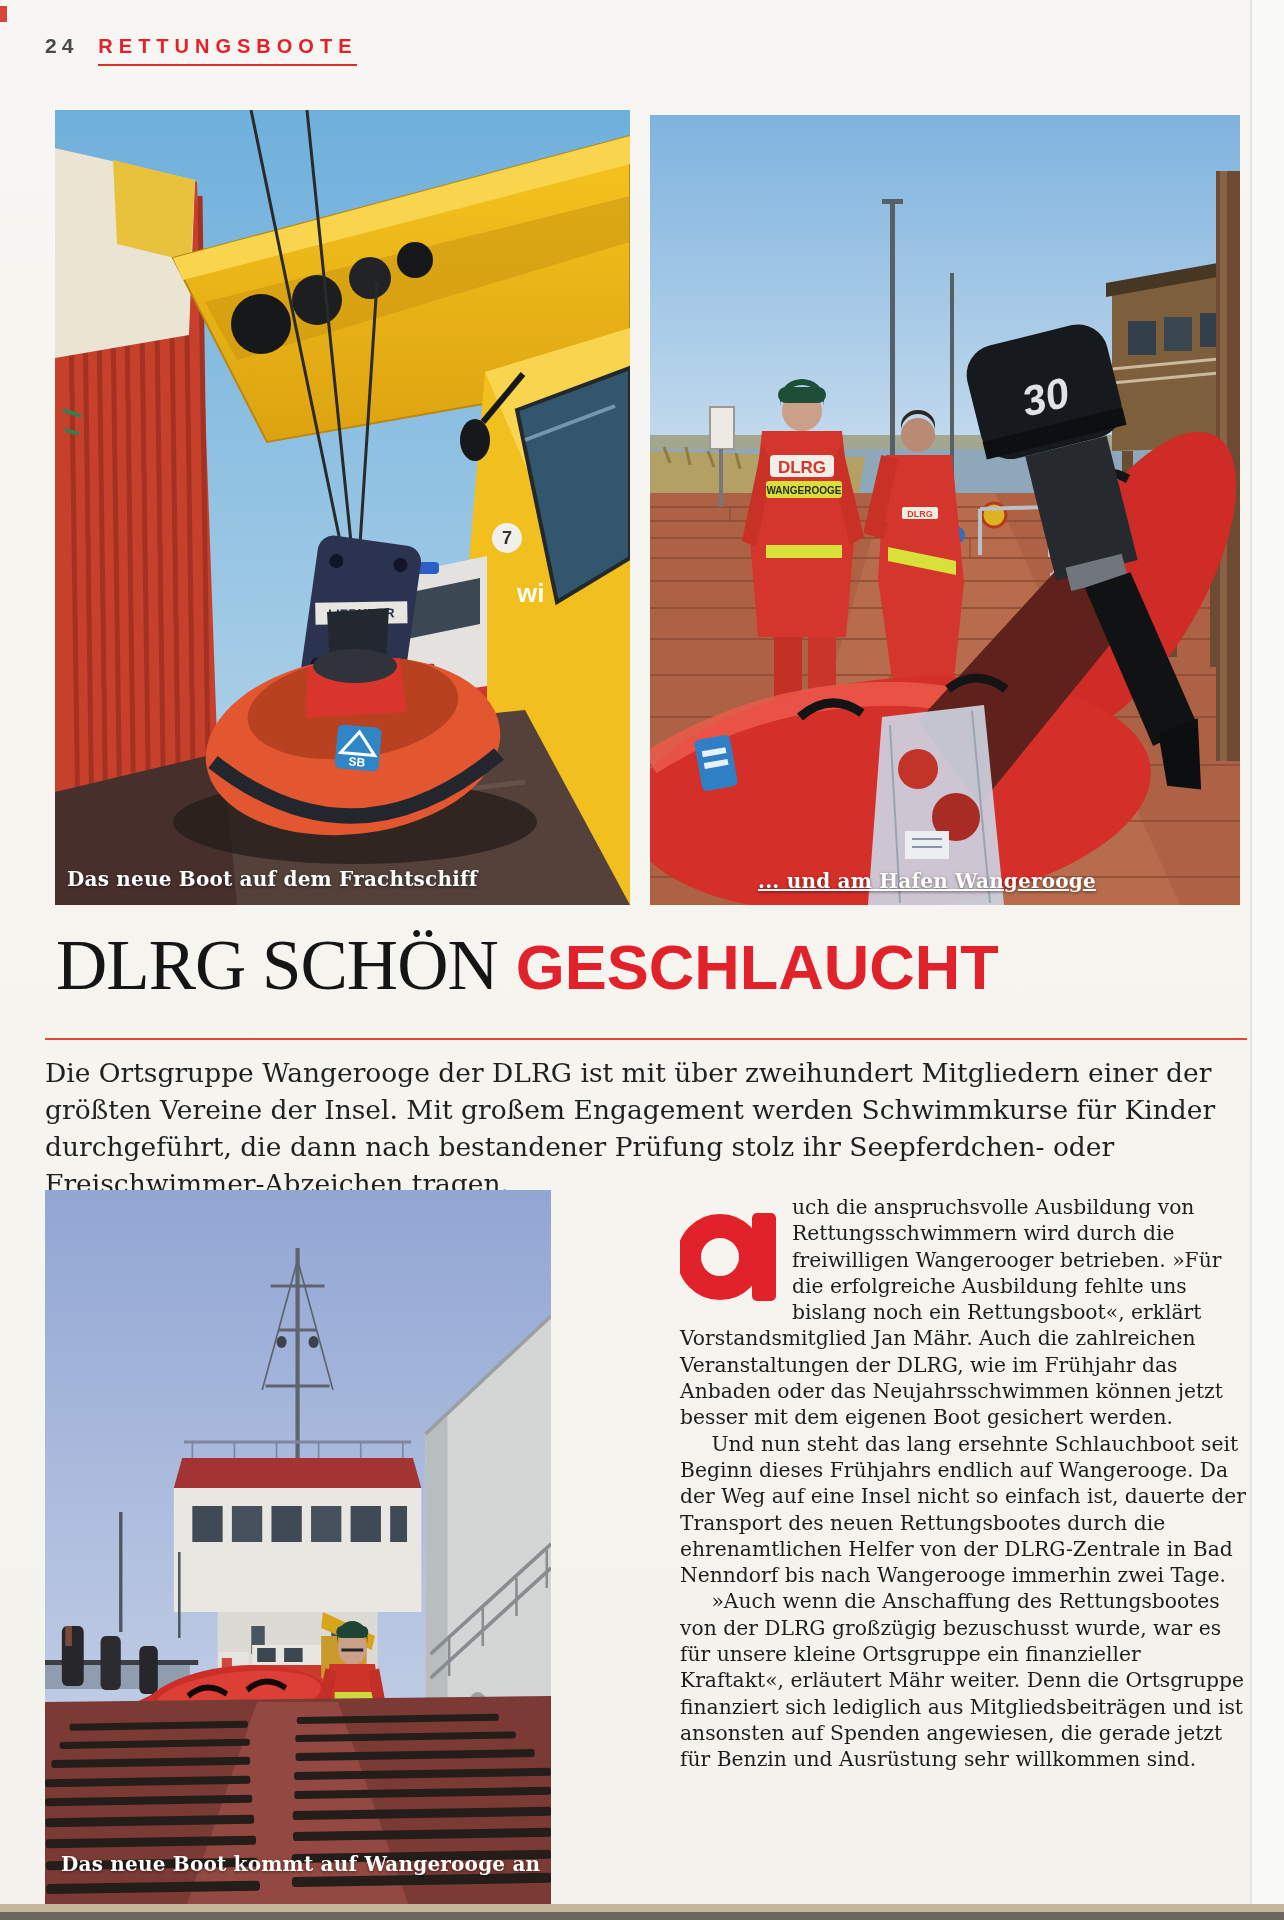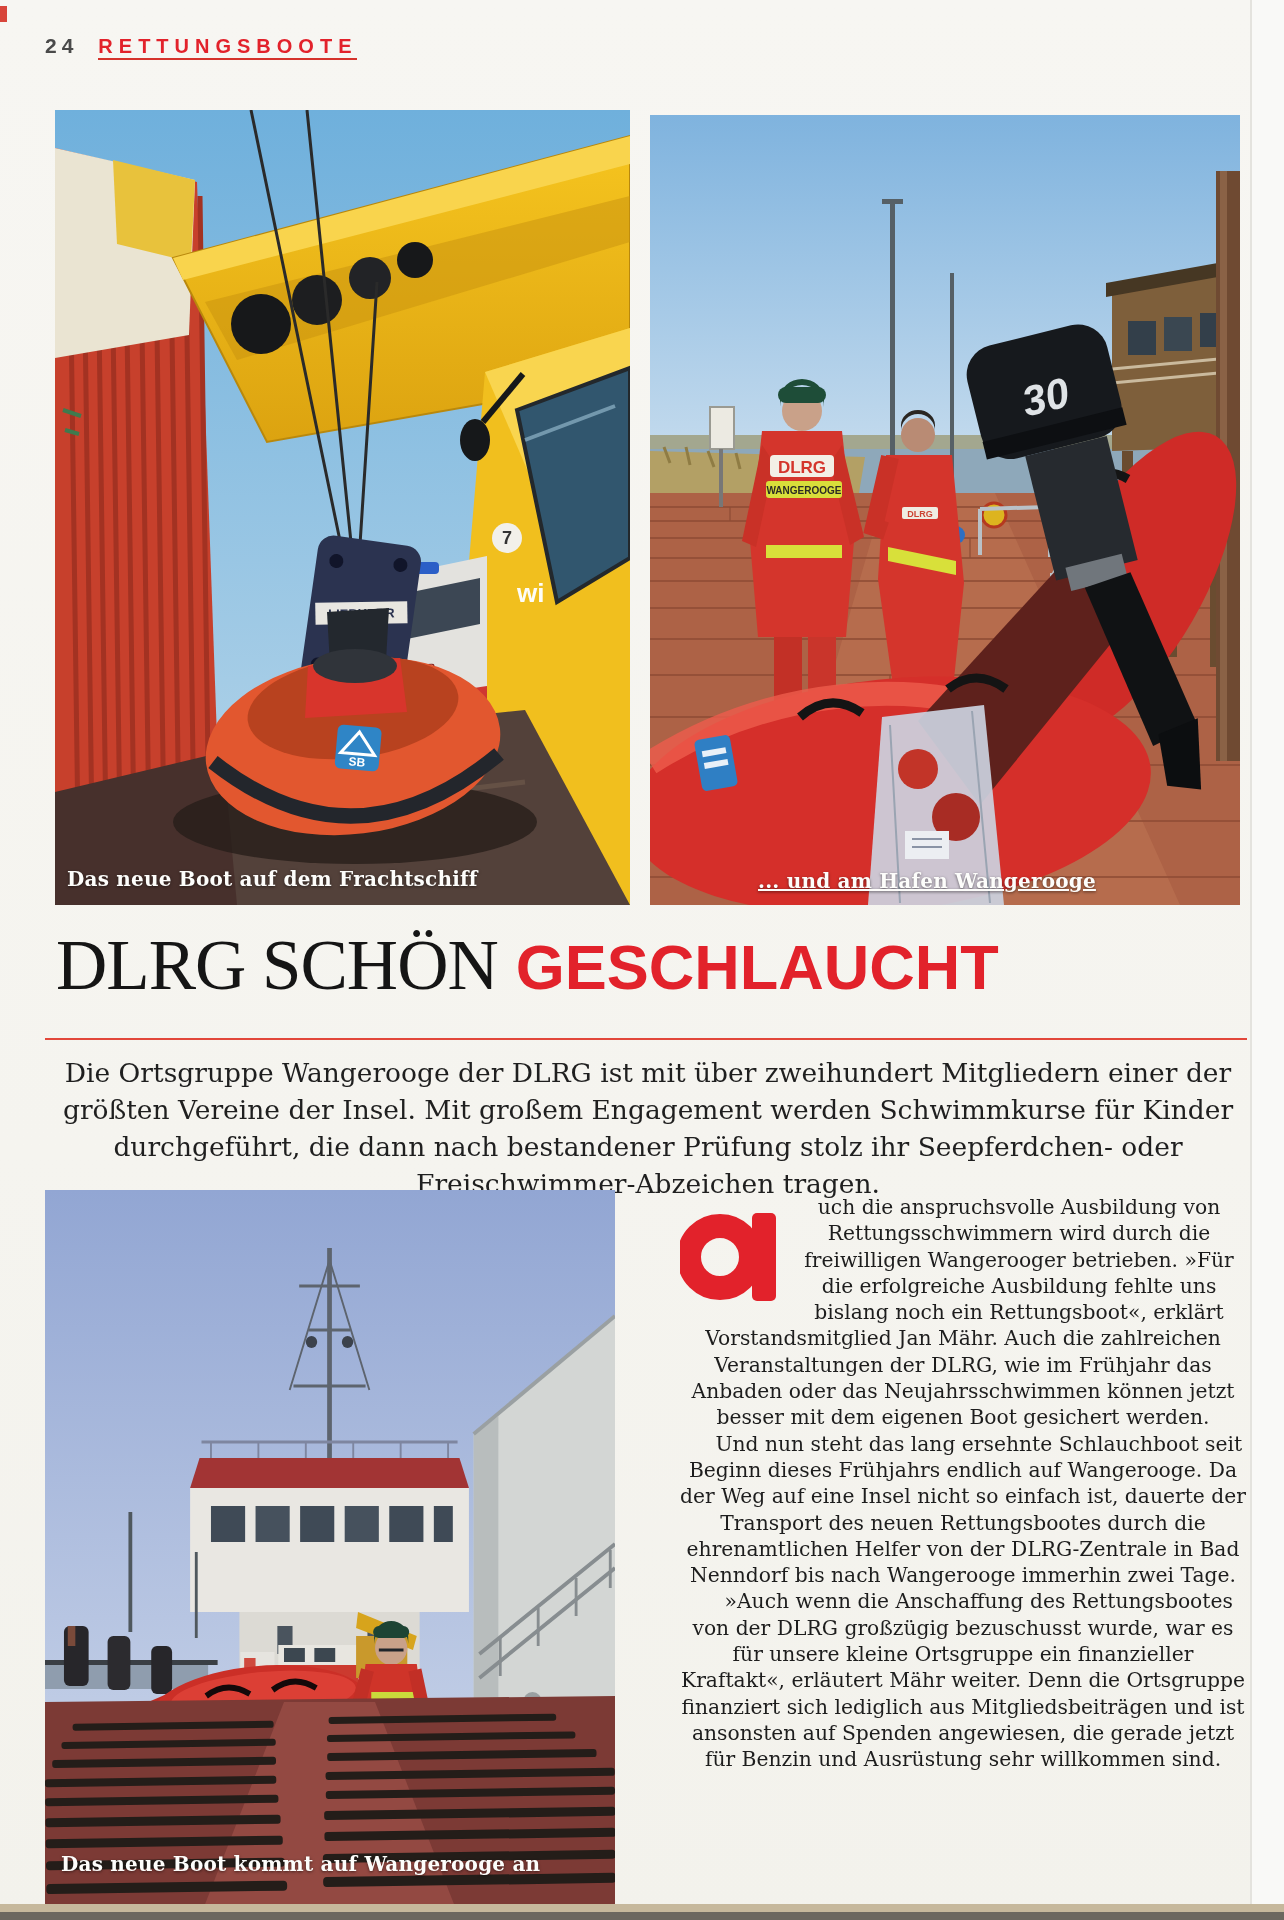--- a/index.html
+++ b/index.html
@@ -1,34 +1,34 @@
 <!DOCTYPE html>
 <html><head>
 <meta charset="utf-8">
 <style>
   html,body{margin:0;padding:0;background:#fbfbf9;}
   #canvas{position:relative;width:1284px;height:1920px;overflow:hidden;
           background:linear-gradient(180deg,#f7f6f2 0%,#f5f4ef 60%,#f3f2ec 100%);
           font-family:"Liberation Sans",sans-serif;}
-  .abs{position:absolute;text-align:center;}
+  .abs{position:absolute;}
 
   
   .kicker{left:45px;top:34px;display:flex;align-items:baseline;gap:20px;}
   .pagenum{font:600 21px "Liberation Sans",sans-serif;letter-spacing:5px;color:#4a4a4a;}
   .section{font:700 20px "Liberation Sans",sans-serif;letter-spacing:6px;color:#e2222b;
-           padding-bottom:0;border-bottom:2.5px solid #d5322b;}
+           padding-bottom:6px;border-bottom:2.5px solid #d5322b;}
 
   
   .photo{position:absolute;overflow:hidden;background:#9db8cc;}
   .photo svg{display:block;width:100%;height:100%;}
   .caption{position:absolute;font:700 20px "DejaVu Serif",serif;color:#fdfdfb;
            text-shadow:0 1px 3px rgba(0,0,0,.55);letter-spacing:.2px;white-space:nowrap;}
   #photo-top-left{left:55px;top:110px;width:575px;height:795px;}
   #photo-top-right{left:650px;top:115px;width:590px;height:790px;}
-  #photo-bottom-left{left:45px;top:1190px;width:570px;height:716px;}
+  #photo-bottom-left{left:45px;top:1190px;width:506px;height:716px;}
 
   
   .headline{left:56px;top:930px;white-space:nowrap;}
   .hl-black{font:400 71px/1 "Liberation Serif",serif;letter-spacing:-1px;color:#151515;}
   .hl-red{font:700 63px/1 "Liberation Sans",sans-serif;letter-spacing:0;color:#e2222b;margin-left:18px;}
   .red-rule{left:45px;top:1038px;width:1202px;height:2px;background:#e2473a;}
 
   
   .lede{left:45px;top:1054px;width:1206px;font:400 26.5px/37px "DejaVu Serif",serif;color:#1f1f1f;}
 

